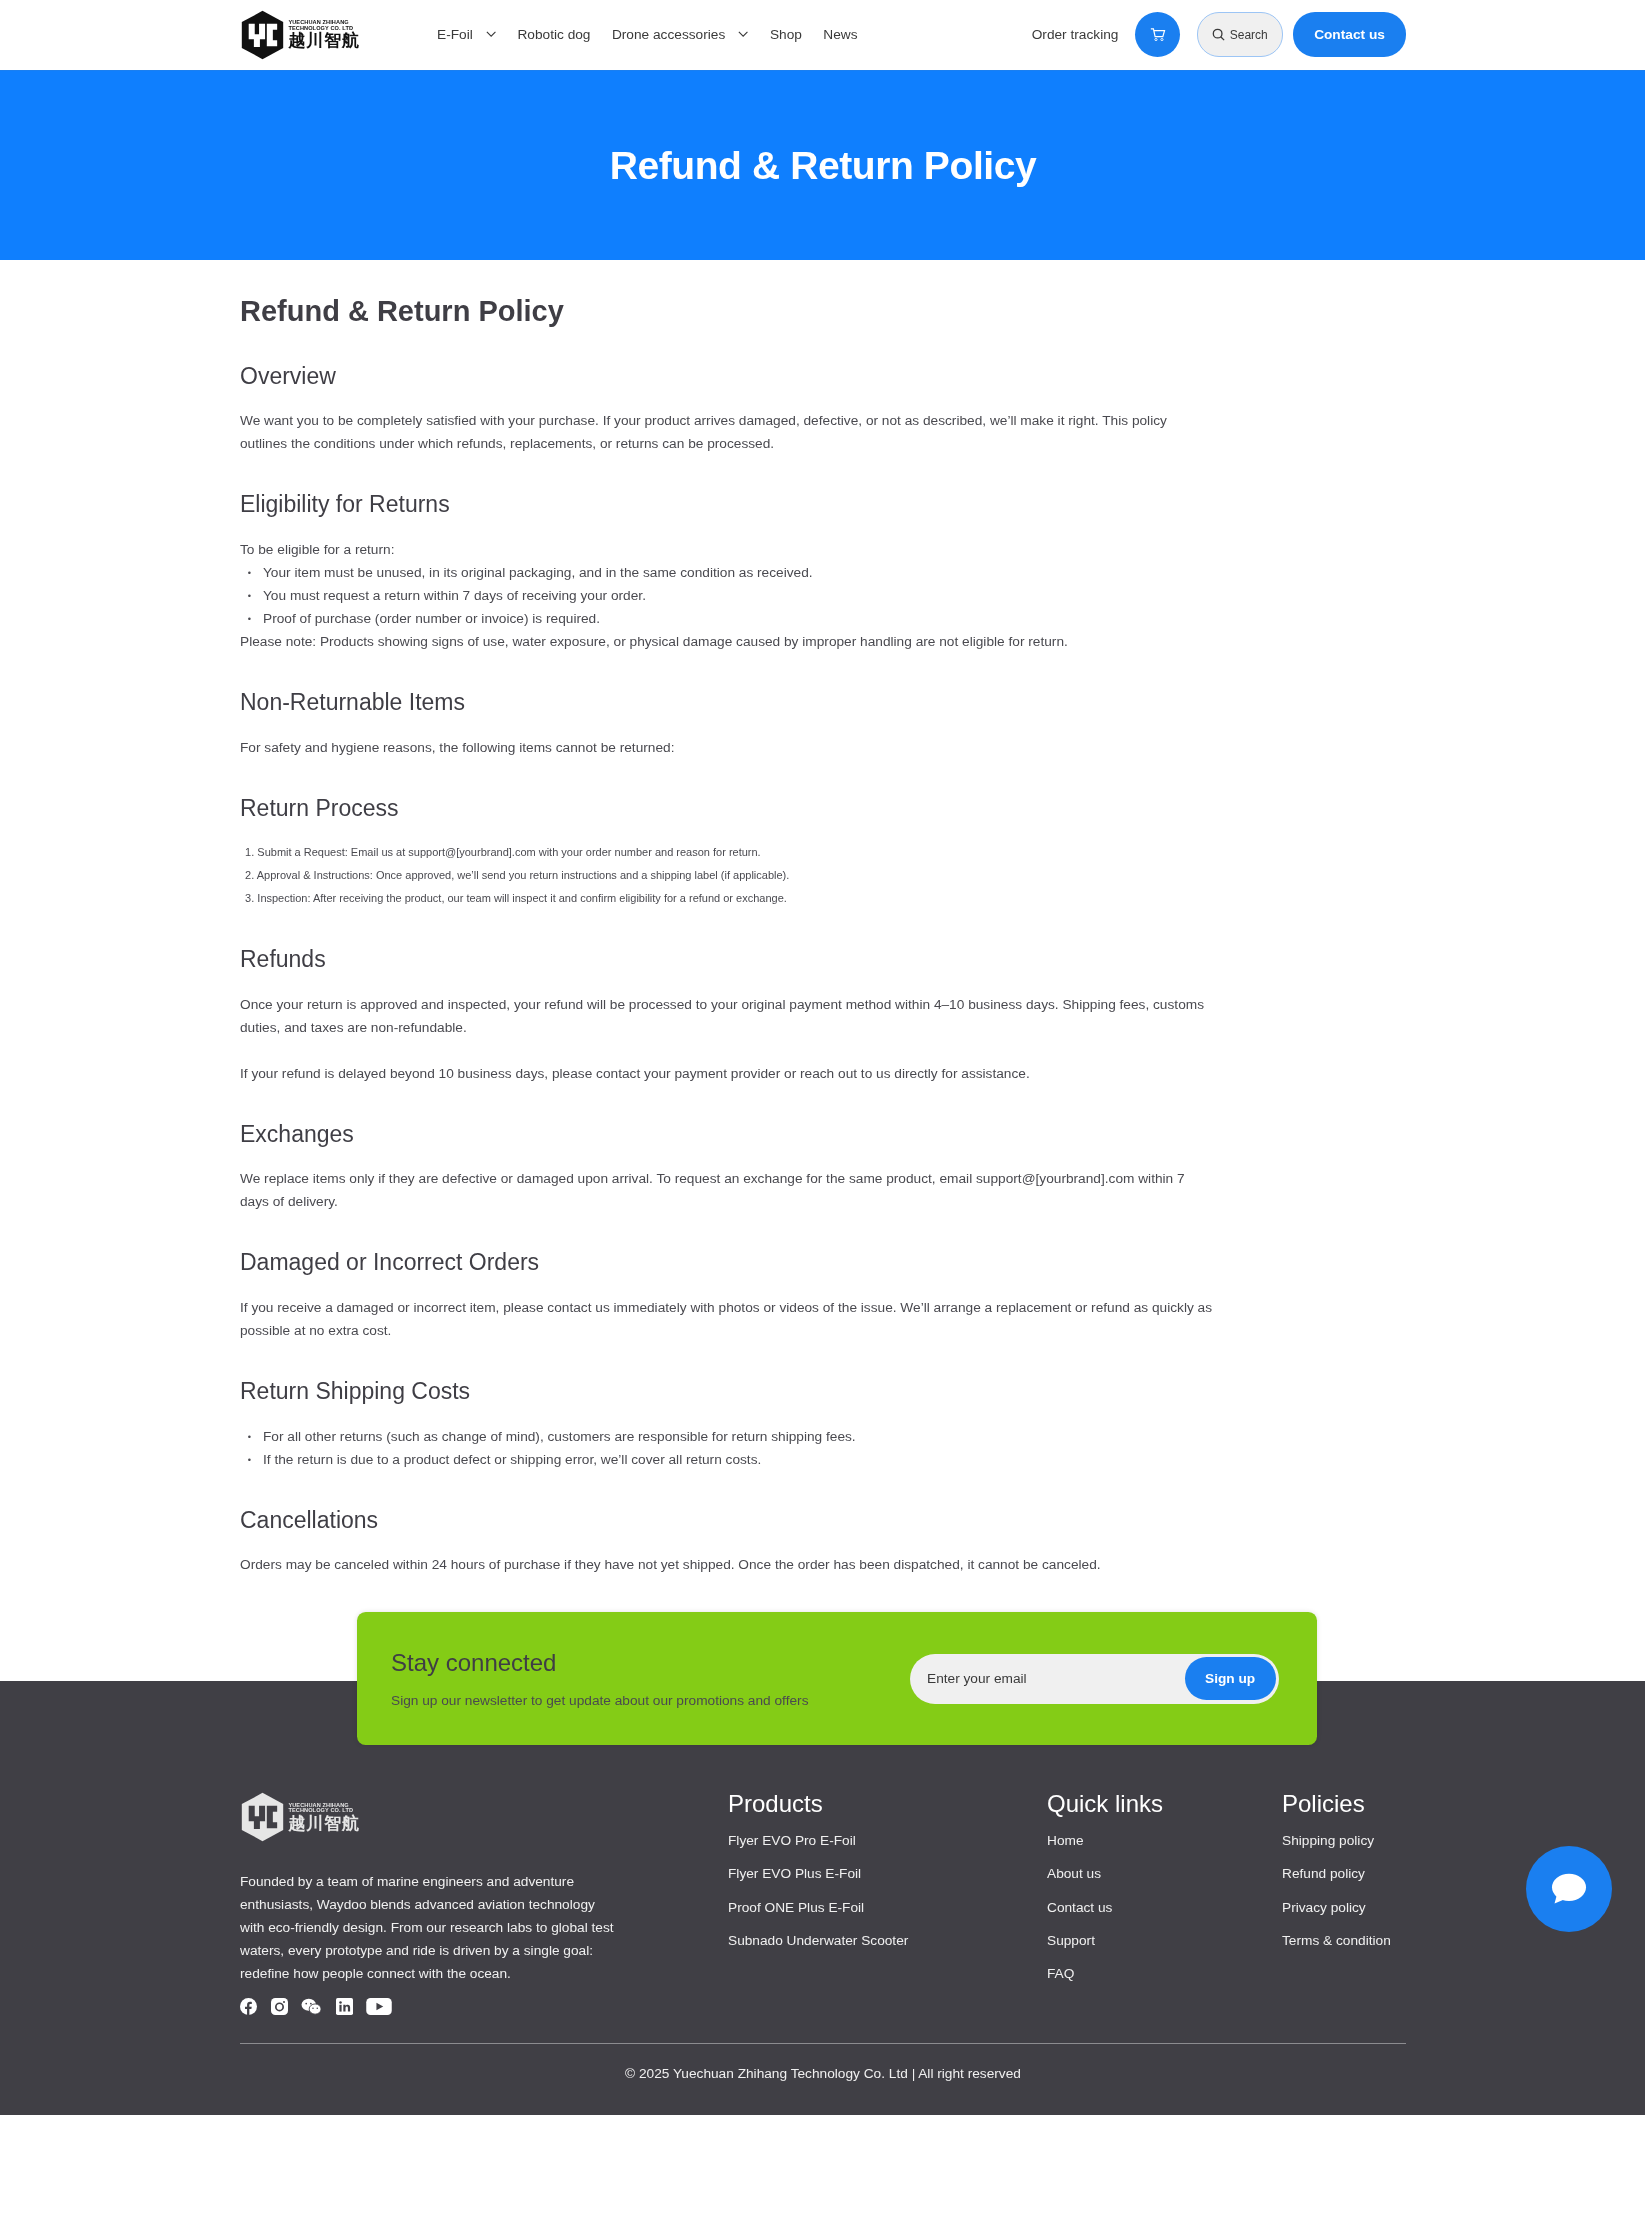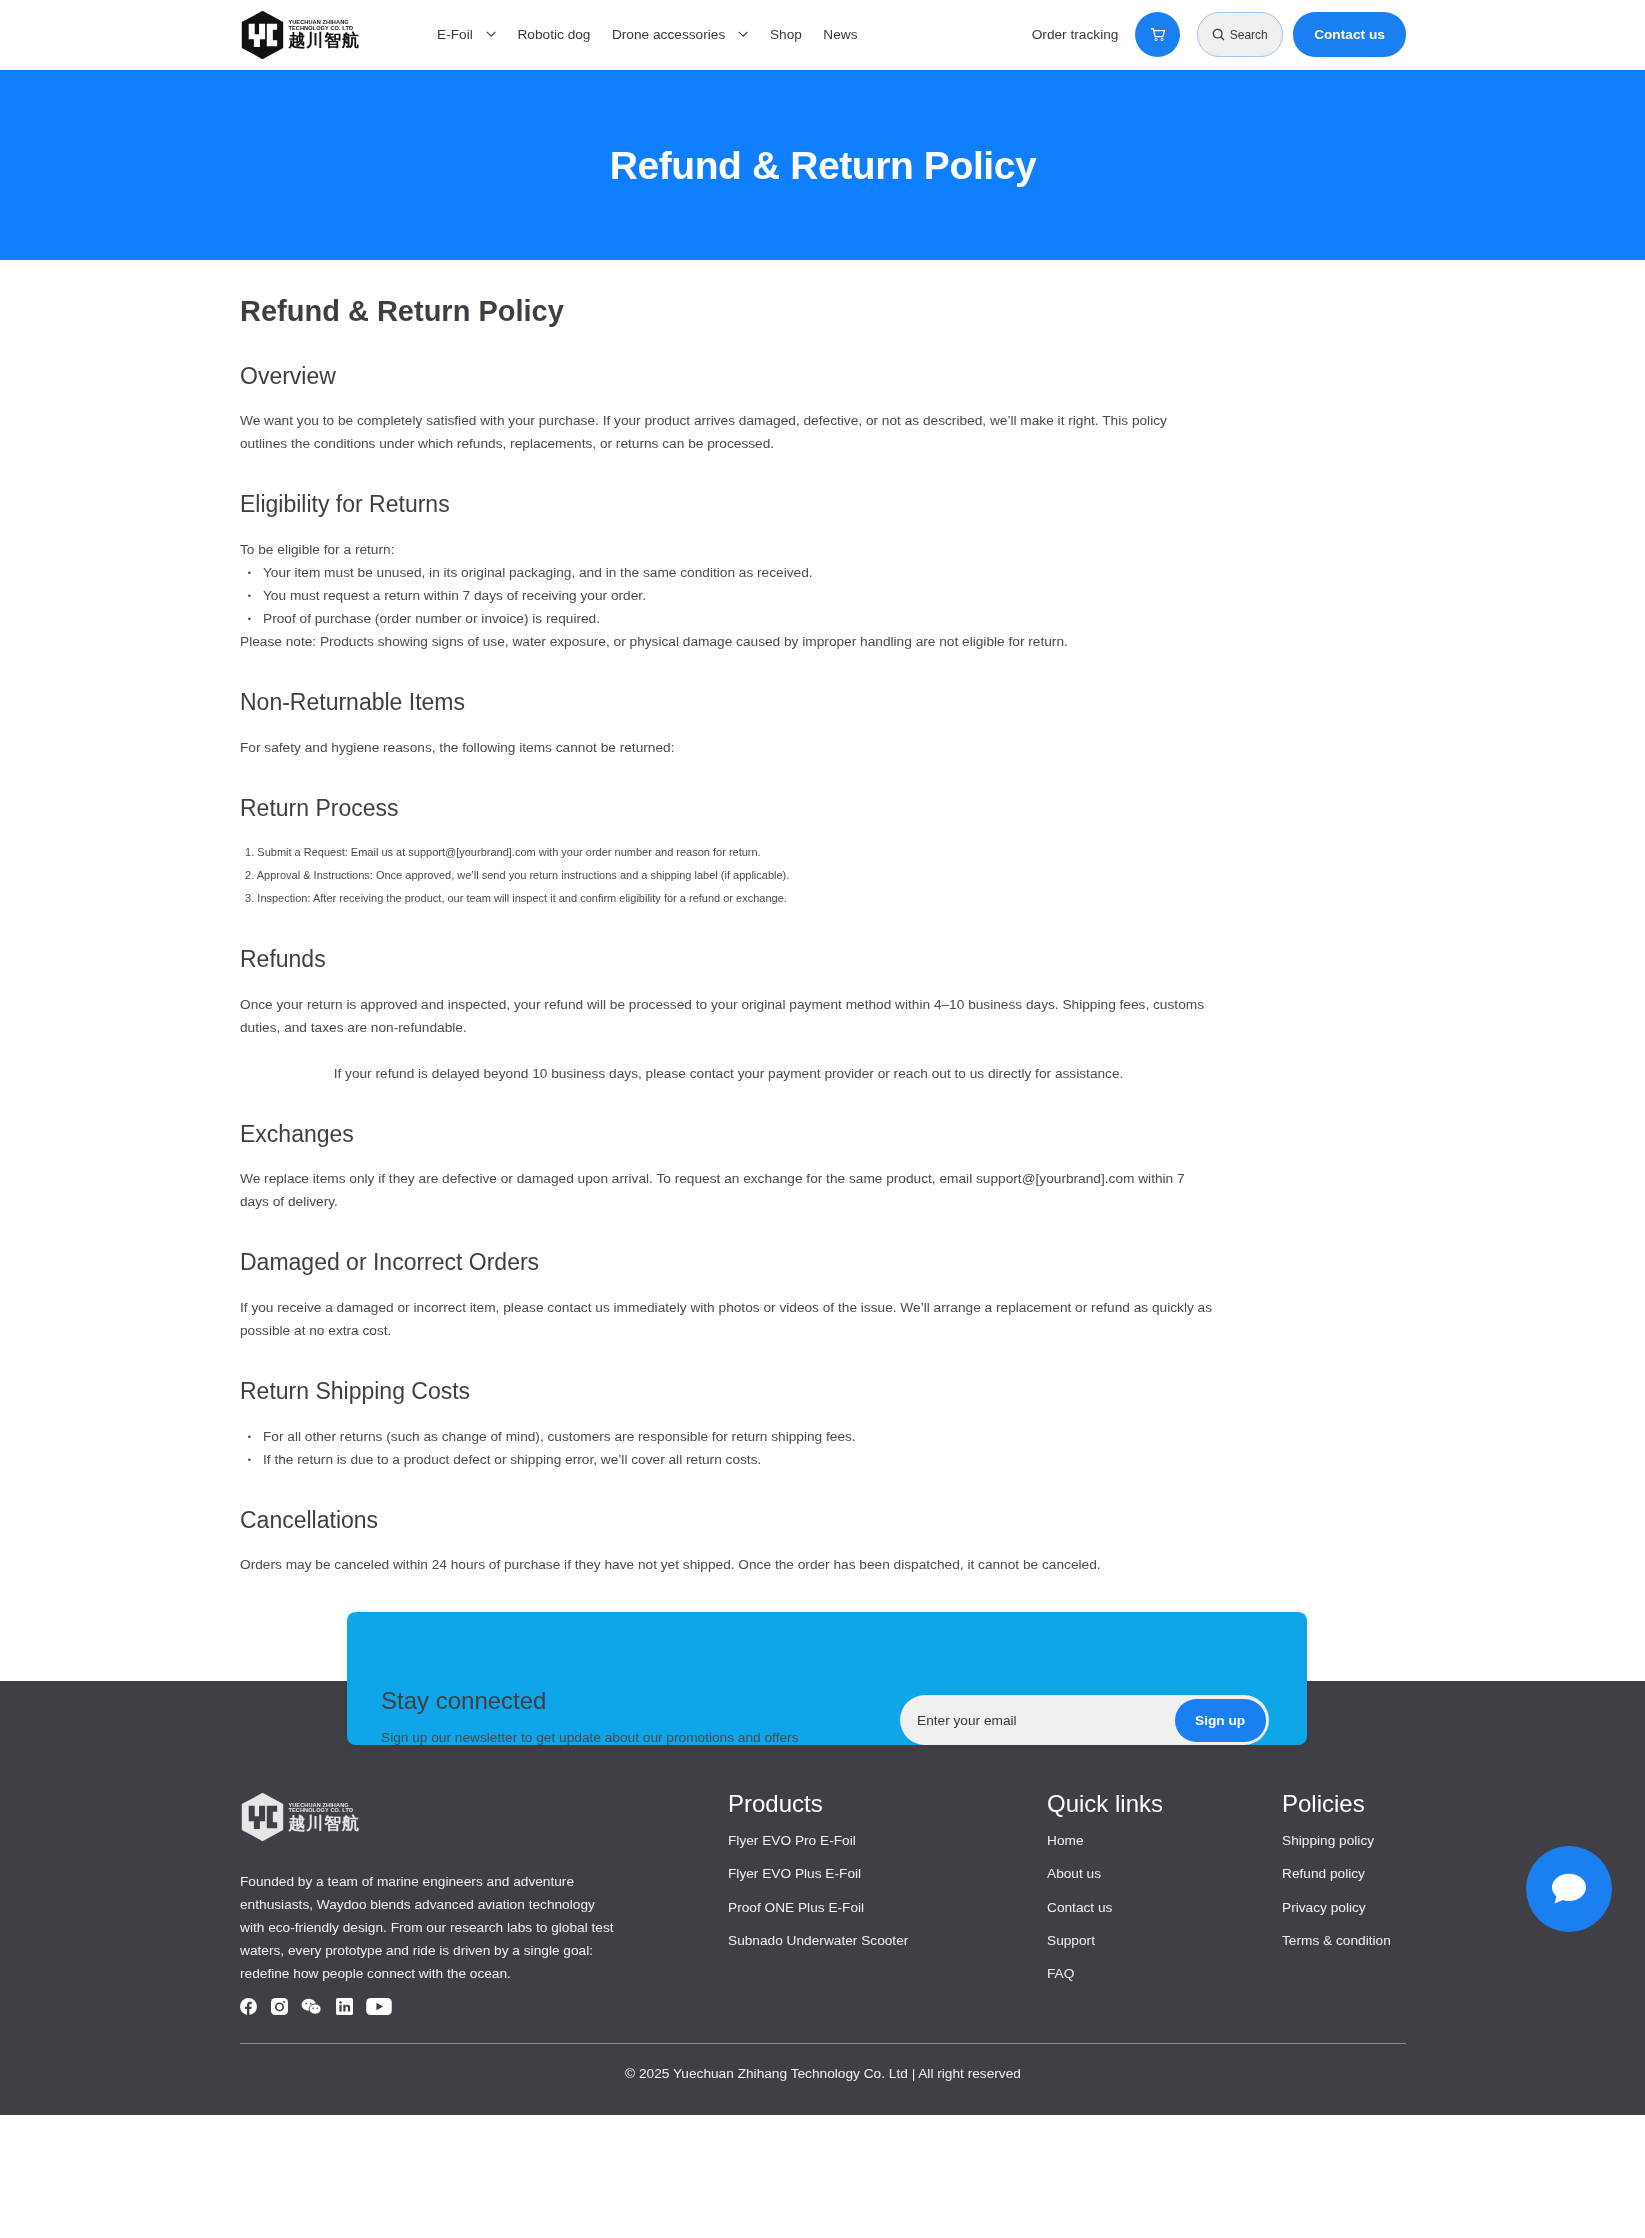--- a/index.html
+++ b/index.html
@@ -26,27 +26,27 @@
   
   .hero { height: 189px; background: #0f7ffe; display: flex; align-items: center; justify-content: center; }
   .hero h1 { color: #fff; font-size: 39px; font-weight: bold; letter-spacing: -0.4px; }
 
   
   .content { width: 1166px; margin: 0 auto; padding-top: 34px; padding-bottom: 69px; }
   .content h1 { font-size: 29px; font-weight: bold; color: #3f3e45; margin-bottom: 34px; line-height: 1.2; }
   .section { margin-bottom: 36px; }
   .section h2 { font-size: 23px; font-weight: normal; color: #3f3e45; line-height: 1.2; margin-bottom: 19px; }
   .section p { font-size: 13.7px; line-height: 23px; color: #4a4a50; width: 977px; }
-  .section p.gap { margin-top: 23px; text-align: center; }
+  .section p.gap { margin-top: 23px; }
   .section ul { list-style: none; }
   .section ul li { font-size: 13.7px; line-height: 23px; color: #4a4a50; padding-left: 23px; position: relative; }
   .section ul li::before { content: "•"; position: absolute; left: 7.7px; font-size: 9.4px; }
   .section ol { list-style: none; }
   .section ol li { font-size: 11px; line-height: 23px; color: #4a4a50; padding-left: 5.1px; }
-  .newsletter { position: absolute; left: 347px; top: -69px; width: 960px; height: 133px; background: #0ea5e9; border-radius: 8.6px; box-shadow: 0 0 5.1px rgba(0,0,0,0.12); display: flex; align-items: flex-end; padding: 0 38px 0 34px; z-index: 2; }
+  .newsletter { position: absolute; left: 357px; top: -69px; width: 960px; height: 133px; background: #84cc16; border-radius: 8.6px; box-shadow: 0 0 5.1px rgba(0,0,0,0.12); display: flex; align-items: center; padding: 0 38px 0 34px; z-index: 2; }
   .nl-text h3 { font-size: 24px; font-weight: normal; color: #3f3e45; margin-bottom: 15.4px; }
   .nl-text p { font-size: 13.7px; color: #4a4a50; }
   .nl-form { margin-left: auto; width: 369px; height: 50px; background: #f0f0f0; border-radius: 25px; display: flex; align-items: center; padding-left: 17px; padding-right: 3.4px; }
   .nl-form input { flex: 1; border: none; background: transparent; font-size: 13.7px; color: #3a3a3a; font-family: "Liberation Sans", sans-serif; outline: none; }
   .nl-form input::placeholder { color: #3a3a3a; }
   .signup-btn { width: 91px; height: 43px; background: #1a7ff0; border-radius: 21.4px; color: #fff; font-weight: bold; font-size: 13.7px; display: flex; align-items: center; justify-content: center; }
 
   
   .footer { background: #403f45; padding-top: 111px; color: #fff; position: relative; }
   .footer-inner { width: 1166px; margin: 0 auto; display: flex; }

